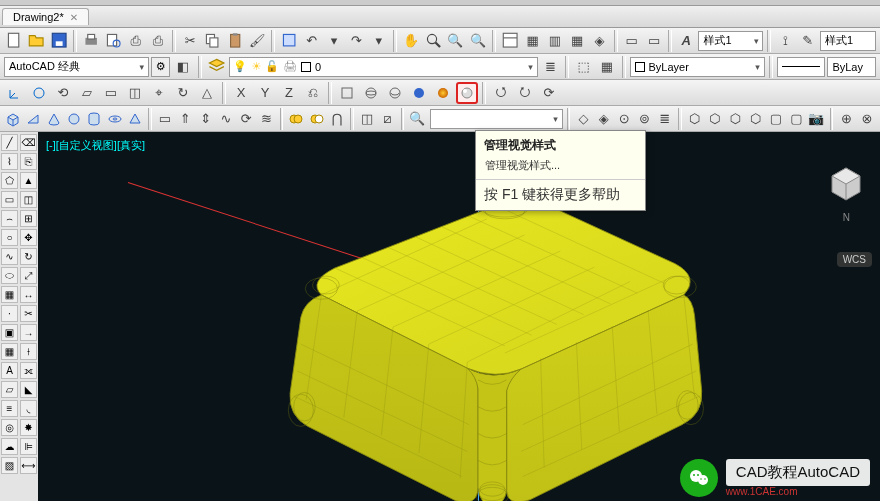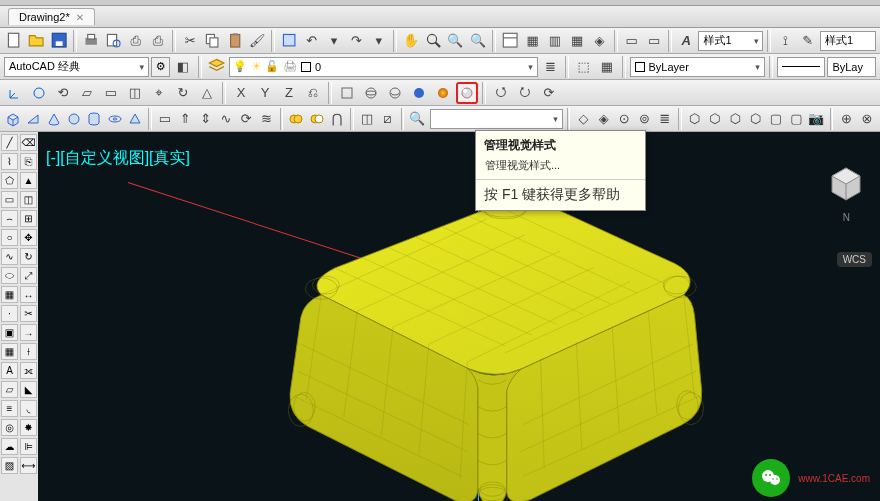--- a/index.html
+++ b/index.html
@@ -1,20 +1,20 @@
 <!DOCTYPE html>
 <html><head>
 <meta charset="utf-8">
 <style>
   * { margin: 0; padding: 0; box-sizing: border-box; font-family: "Microsoft YaHei", sans-serif; }
   body { width: 880px; height: 501px; background: #e8e8e8; overflow: hidden; position: relative; }
   
   .menubar { height: 6px; background: #ccc; border-bottom: 1px solid #999; display: flex; overflow: hidden; }
   
-  .tabs { height: 22px; background: linear-gradient(#f0f0f0,#d8d8d8); border-bottom: 1px solid #999; display: flex; align-items: center; padding-left: 8px; }
+  .tabs { height: 22px; background: linear-gradient(#f0f0f0,#d8d8d8); border-bottom: 1px solid #999; display: flex; align-items: center; padding-left: 2px; }
   .tab { background: #f8f8f8; border: 1px solid #aaa; border-bottom: none; padding: 2px 10px; font-size: 11px; border-radius: 3px 3px 0 0; display: flex; align-items: center; gap: 6px; }
   .tab .x { color: #888; font-size: 10px; cursor: pointer; }
   
   .toolbar-row { height: 26px; background: linear-gradient(#f4f4f4,#dcdcdc); border-bottom: 1px solid #aaa; display: flex; align-items: center; padding: 0 4px; gap: 2px; }
   .tbtn { width: 22px; height: 22px; border: 1px solid transparent; border-radius: 3px; display: flex; align-items: center; justify-content: center; font-size: 13px; color: #444; cursor: pointer; background: transparent; }
   .tbtn.highlighted { border: 2px solid #d22; background: #fee; }
   .sep { width: 4px; height: 22px; border-left: 1px solid #aaa; border-right: 1px solid #fff; margin: 0 2px; }
   .pulldown { height: 20px; background: #fff; border: 1px solid #999; font-size: 11px; padding: 1px 4px; display: flex; align-items: center; justify-content: space-between; }
   .pulldown .arr { font-size: 9px; color: #555; margin-left: 4px; }
   .gear { width: 20px; height: 20px; border: 1px solid #999; background: #eee; display: flex; align-items: center; justify-content: center; font-size: 11px; }
@@ -28,21 +28,21 @@
   .line-preview .ln { flex: 1; height: 1px; background: #000; }
   
   .icon-row svg { width: 16px; height: 16px; }
   
   .main { position: relative; display: flex; height: 369px; }
   .palette { width: 38px; background: #e4e4e4; display: flex; }
   .palette-col { width: 19px; display: flex; flex-direction: column; gap: 2px; padding: 2px 1px; }
   .ptool { width: 17px; height: 17px; border: 1px solid #bbb; background: #f0f0f0; font-size: 10px; display: flex; align-items: center; justify-content: center; cursor: pointer; }
   
   .viewport { flex: 1; background: #0a1418; position: relative; overflow: hidden; }
-  .vp-label { position: absolute; top: 16px; left: 8px; color: #0ff; font-size: 16px; }
+  .vp-label { position: absolute; top: 6px; left: 8px; color: #0ff; font-size: 11px; }
   .axis-red { position: absolute; top: 50px; left: 90px; width: 360px; height: 1px; background: #d33; transform: rotate(18deg); transform-origin: left; }
   .axis-green { position: absolute; top: 50px; left: 440px; width: 230px; height: 1px; background: #2c6; transform: rotate(37deg); transform-origin: left; }
   .axis-blue { position: absolute; top: 50px; left: 440px; width: 1px; height: 320px; background: #4af; }
   
   .solid { position: absolute; top: 60px; left: 170px; width: 540px; height: 340px; }
   
   .watermark { position: absolute; top: 85px; left: 300px; color: rgba(200,200,200,.18); font-size: 38px; font-weight: bold; letter-spacing: 4px; }
   .wcs-badge { position: absolute; top: 120px; right: 8px; background: rgba(60,60,60,.8); color: #ccc; font-size: 10px; padding: 2px 6px; border-radius: 4px; }
   .viewcube { position: absolute; top: 30px; right: 12px; width: 44px; height: 44px; }
   .compass-n { position: absolute; top: 80px; right: 30px; color: #888; font-size: 10px; }
@@ -519,15 +519,16 @@
     <svg width="24" height="24" viewBox="0 0 24 24">
         <circle cx="9" cy="10" r="6" fill="#fff"></circle>
         <circle cx="16" cy="14" r="5" fill="#fff"></circle>
         <circle cx="7" cy="9" r="1" fill="#1aad19"></circle>
         <circle cx="11" cy="9" r="1" fill="#1aad19"></circle>
         <circle cx="14" cy="13" r="0.8" fill="#1aad19"></circle>
         <circle cx="18" cy="13" r="0.8" fill="#1aad19"></circle>
       </svg>
   </div>
   <div>
+    <div class="footer-text">CAD教程AutoCAD</div>
     <div class="footer-url">www.1CAE.com</div>
   </div>
 </div>
 
 </body></html>

